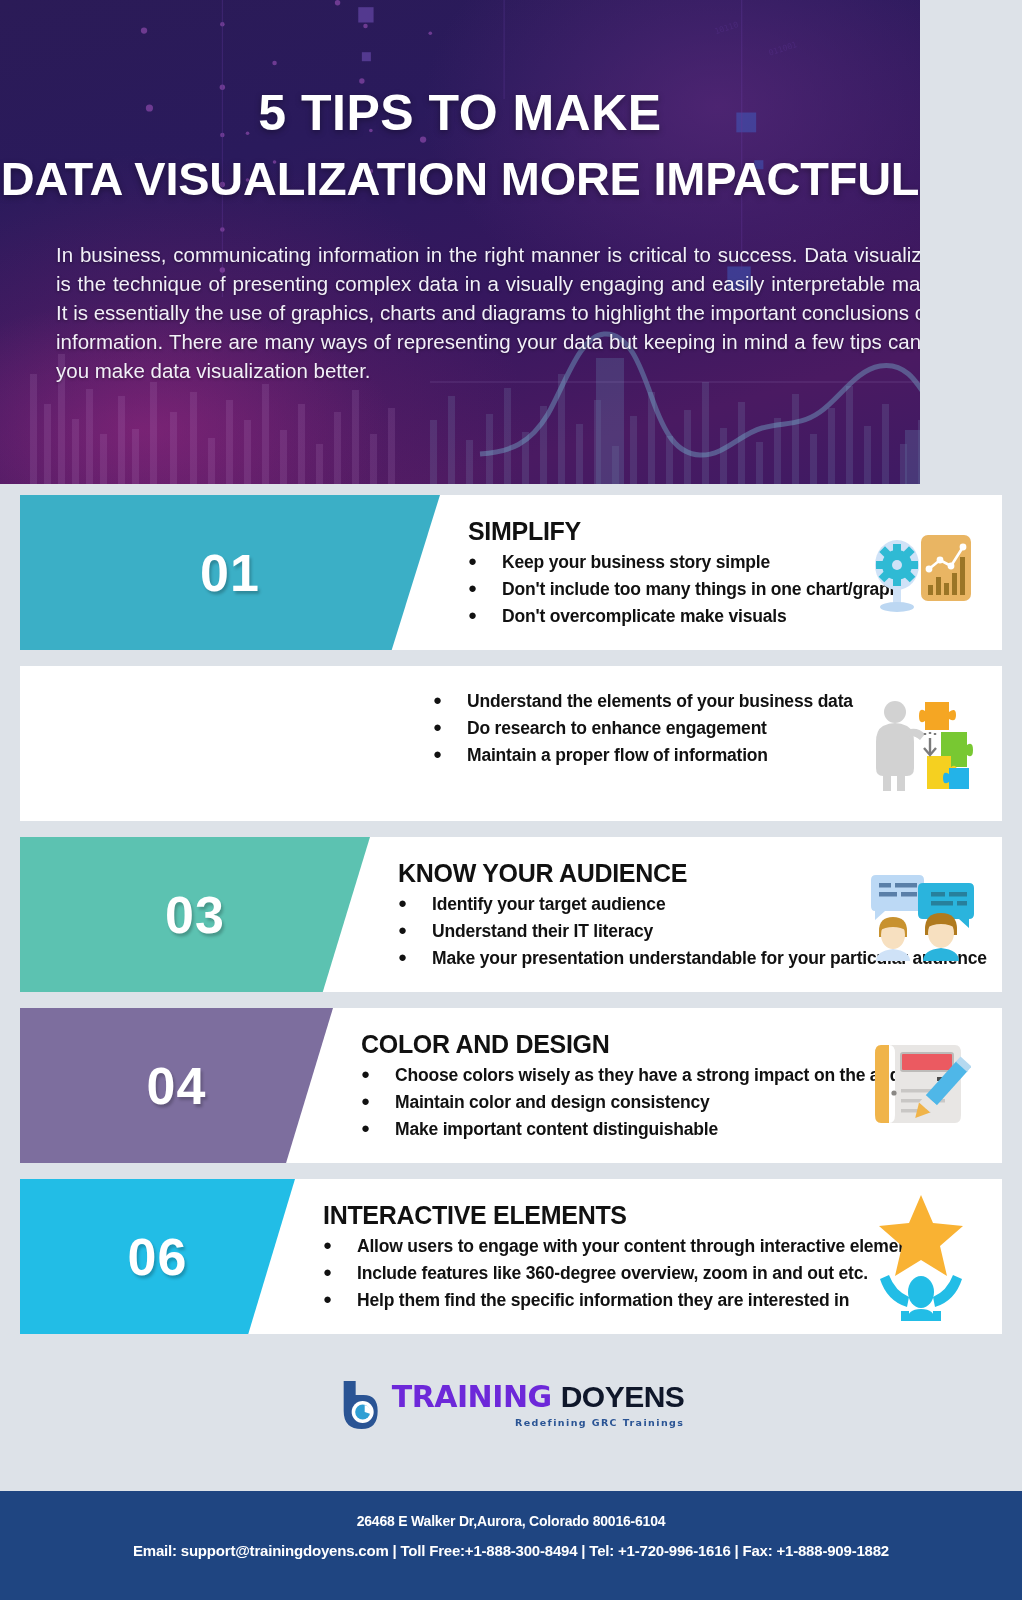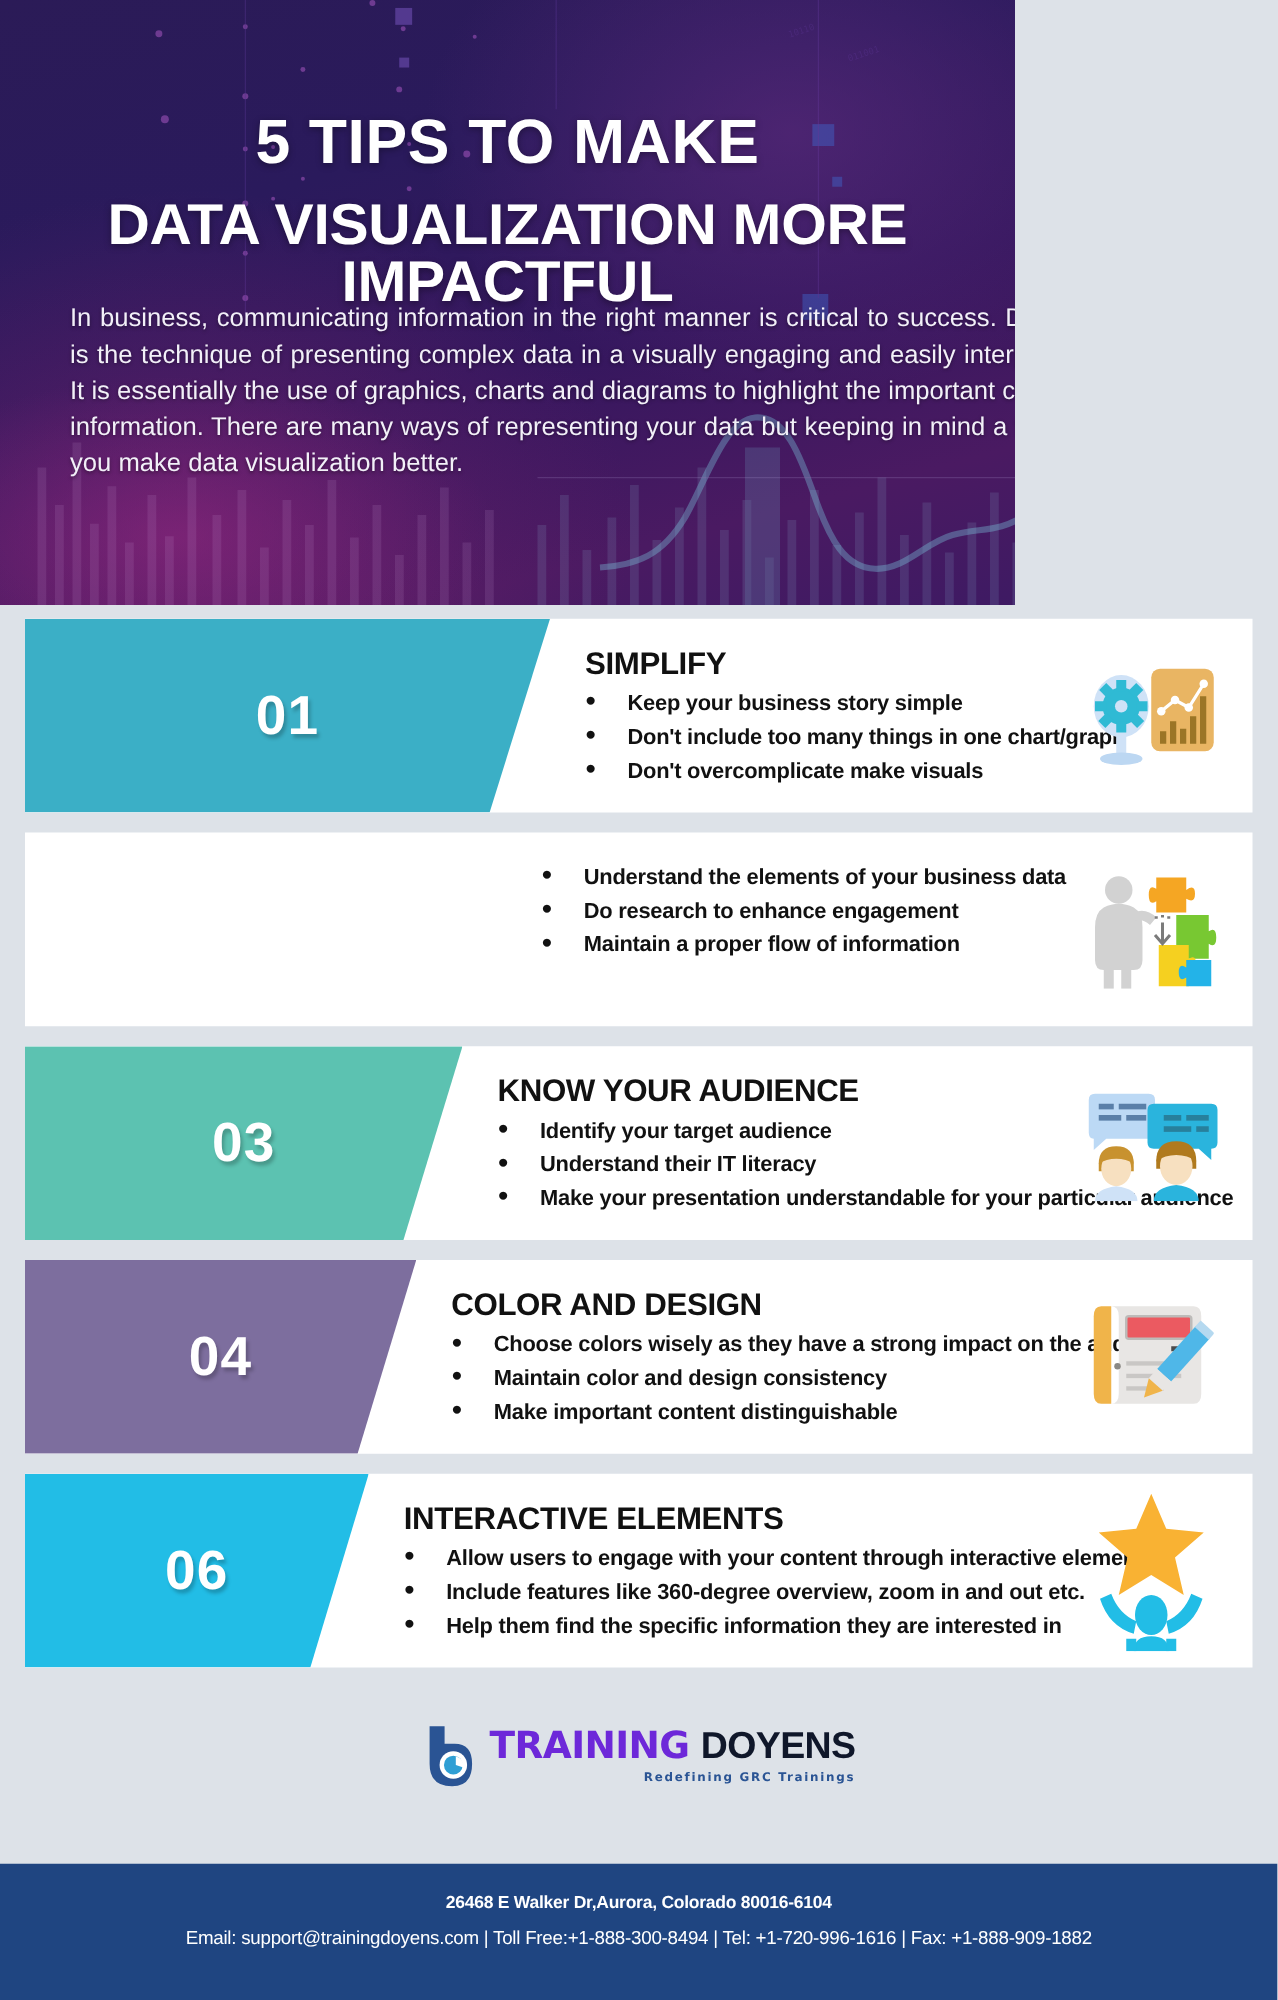--- a/index.html
+++ b/index.html
@@ -8,21 +8,21 @@
     height: 1600px;
     font-family: "Liberation Sans", sans-serif;
     background: #dde2e8;
     overflow: hidden;
   }
   .page { position: relative; width: 1022px; height: 1600px; }
 
   
   .header {
     position: relative;
-    width: 812px;
+    width: 920px;
     height: 484px;
     background:
       radial-gradient(ellipse 420px 300px at 78% 22%, rgba(86,40,120,0.75) 0%, rgba(40,20,80,0) 70%),
       radial-gradient(ellipse 500px 380px at 18% 88%, rgba(120,35,110,0.55) 0%, rgba(40,20,80,0) 72%),
       linear-gradient(165deg, #2b1b57 0%, #2a1a5c 30%, #35175e 58%, #4a1a62 82%, #3e1a63 100%);
     overflow: hidden;
   }
   .hdr-bars { position: absolute; left: 0; bottom: 0; width: 1022px; height: 150px; opacity: .42; }
   .hdr-line { position: absolute; left: 0; bottom: 0; width: 1022px; height: 160px; opacity: .55; }
   .hdr-dots { position: absolute; inset: 0; opacity: .5; }
@@ -79,21 +79,21 @@
     left: 0; top: 0;
     height: 100%;
   }
   .numblock {
     width: 100%; height: 100%;
     display: flex; align-items: center; justify-content: center;
     position: relative;
   }
   .numblock .num {
     color: #ffffff;
-    font-size: 44px;
+    font-size: 52px;
     font-weight: 700;
     letter-spacing: 1px;
     text-shadow: 2px 3px 3px rgba(0,0,0,.22);
     position: relative;
     z-index: 2;
   }
   .content {
     position: absolute;
     top: 0; right: 0; height: 100%;
     padding-top: 22px;
@@ -155,21 +155,21 @@
 
   
   .footer {
     position: absolute; left: 0; top: 1491px;
     width: 1022px; height: 109px;
     background: #1f4581;
     color: #ffffff;
     text-align: center;
   }
   .f-addr { padding-top: 22px; font-size: 14px; font-weight: 700; letter-spacing: -0.2px; }
-  .f-contact { padding-top: 13px; font-size: 15px; font-weight: 400; letter-spacing: -0.2px; }
+  .f-contact { padding-top: 13px; font-size: 15px; font-weight: 700; letter-spacing: -0.2px; }
 </style>
 </head>
 <body>
 
 <div class="page">
 
   <div class="header">
 
     <svg class="hdr-dots" viewBox="0 0 1022 484" preserveAspectRatio="none">
       <g fill="#b05bc9">

